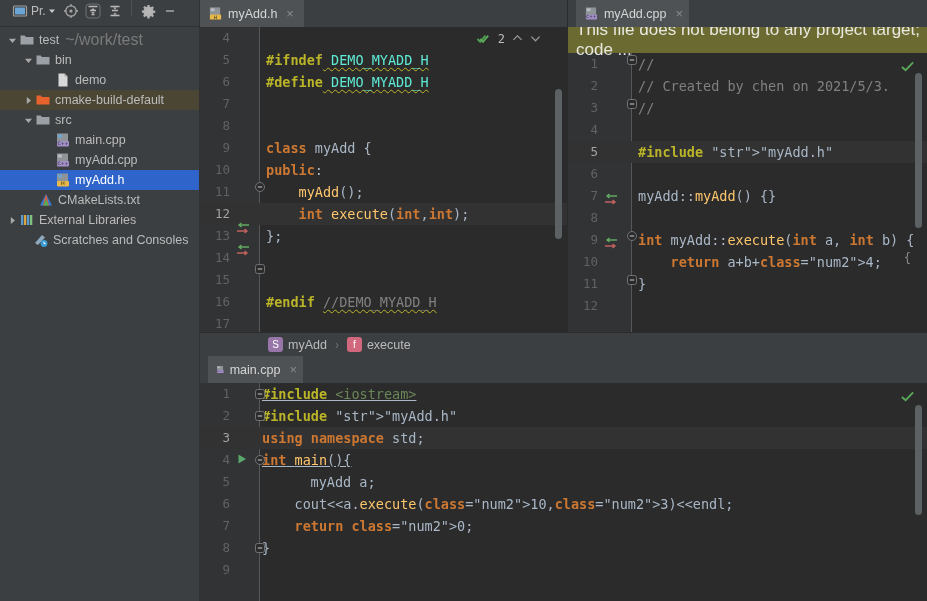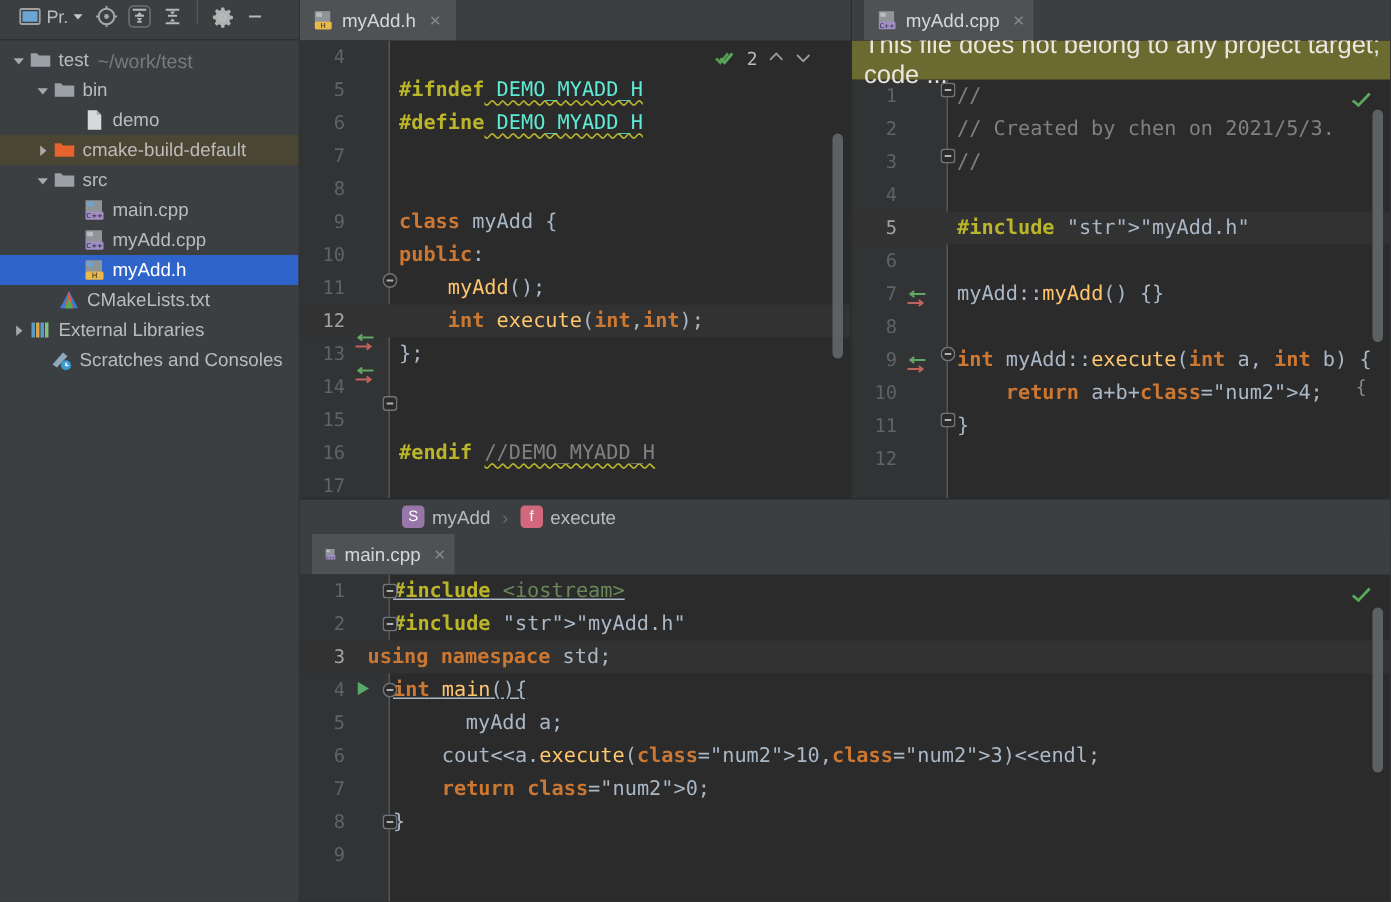--- a/index.html
+++ b/index.html
@@ -46,21 +46,21 @@
     white-space: nowrap; font-size: 12.5px; color: #bbbbbb;
   }
   .row.sel { background: #2f65ca; color: #ffffff; }
   .row.highlighted { background: #4b4634; }
   .twisty {
     width: 13px; height: 13px; display: inline-flex;
     align-items: center; justify-content: center; flex: 0 0 13px;
   }
   .node-icon { width: 16px; height: 16px; flex: 0 0 16px; margin-right: 4px; display:block;}
   .node-label { font-size: 12.5px; }
-  .node-sub { color: #7a7a7a; font-size: 13px; margin-left: 6px; }
+  .node-sub { color: #7a7a7a; font-size: 16px; margin-left: 6px; }
 
   
   #editor-area {
     position: absolute; left: 200px; top: 0; right: 0; bottom: 0;
     background: #2b2b2b;
   }
   #split-top { position: absolute; left: 0; top: 0; right: 0; height: 356px; }
   #split-bottom { position: absolute; left: 0; top: 356px; right: 0; bottom: 0; background:#3c3f41;}
 
   .pane-left { position: absolute; left: 0; top: 0; width: 368px; height: 100%;
@@ -532,21 +532,21 @@
         <path d="M2 8.5 L6 12 L14 3.5" stroke="#5aa85a" stroke-width="2" fill="none"></path>
       </svg>
 
       <div class="code-wrap">
         <div class="gutter"></div>
         <div class="foldline"></div>
 
         <div class="lines" id="lines-bottom">
             <div class="ln"><span class="num" style="width: 30px;">1</span><span class="txt" style="left: 62px; text-decoration: underline;"><span class="pre">#include</span><span class="str"> &lt;iostream&gt;</span></span></div>
             <div class="ln"><span class="num" style="width: 30px;">2</span><span class="txt" style="left: 62px;"><span class="pre">#include</span> <span class="&lt;span">"str"</span>&gt;"myAdd.h"</span></div>
-            <div class="ln cur"><span class="num bold" style="width: 30px;">3</span><span class="txt" style="left: 45px;"><span class="kw">using</span> <span class="kw">namespace</span> std;</span></div>
+            <div class="ln cur"><span class="num bold" style="width: 30px;">3</span><span class="txt" style="left: 62px;"><span class="kw">using</span> <span class="kw">namespace</span> std;</span></div>
             <div class="ln"><span class="num" style="width: 30px;">4</span><span class="txt" style="left: 62px; text-decoration: underline;"><span class="kw">int</span> <span class="fn">main</span>(){</span></div>
             <div class="ln"><span class="num" style="width: 30px;">5</span><span class="txt" style="left: 78px;">    myAdd a;</span></div>
             <div class="ln"><span class="num" style="width: 30px;">6</span><span class="txt" style="left: 62px;">    cout&lt;&lt;a.<span class="fn">execute</span>(<span <span="" class="kw">class</span>="num2"&gt;10,<span <span="" class="kw">class</span>="num2"&gt;3)&lt;&lt;endl;</span></div>
             <div class="ln"><span class="num" style="width: 30px;">7</span><span class="txt" style="left: 62px;">    <span class="kw">return</span> <span <span="" class="kw">class</span>="num2"&gt;0;</span></div>
             <div class="ln"><span class="num" style="width: 30px;">8</span><span class="txt" style="left: 62px;">}</span></div>
             <div class="ln"><span class="num" style="width: 30px;">9</span><span class="txt" style="left: 62px;"></span></div>
           </div>
 
         <svg style="position:absolute;left:36px;top:70px;" width="12" height="12" viewBox="0 0 12 12">
           <path d="M2.5 1.5 L10 6 L2.5 10.5 Z" fill="#59a869"></path>

